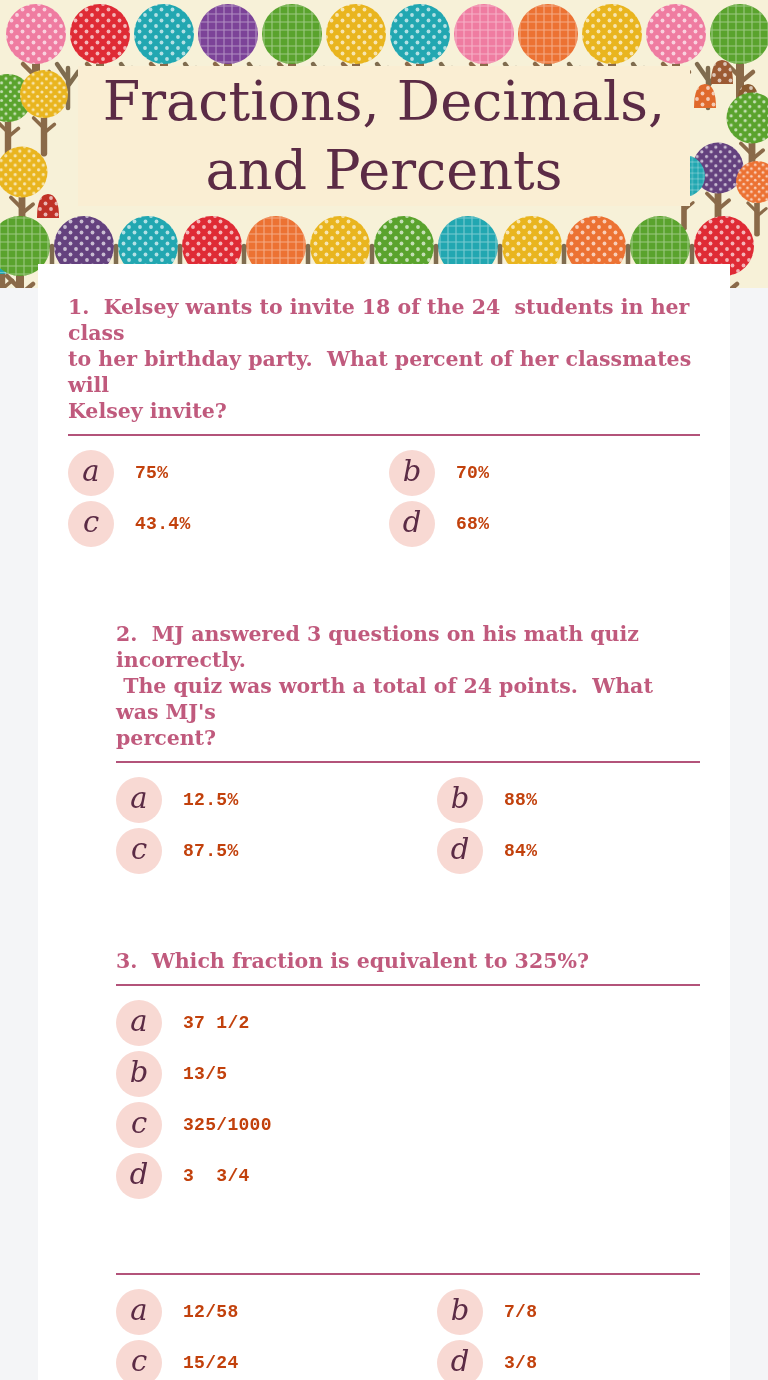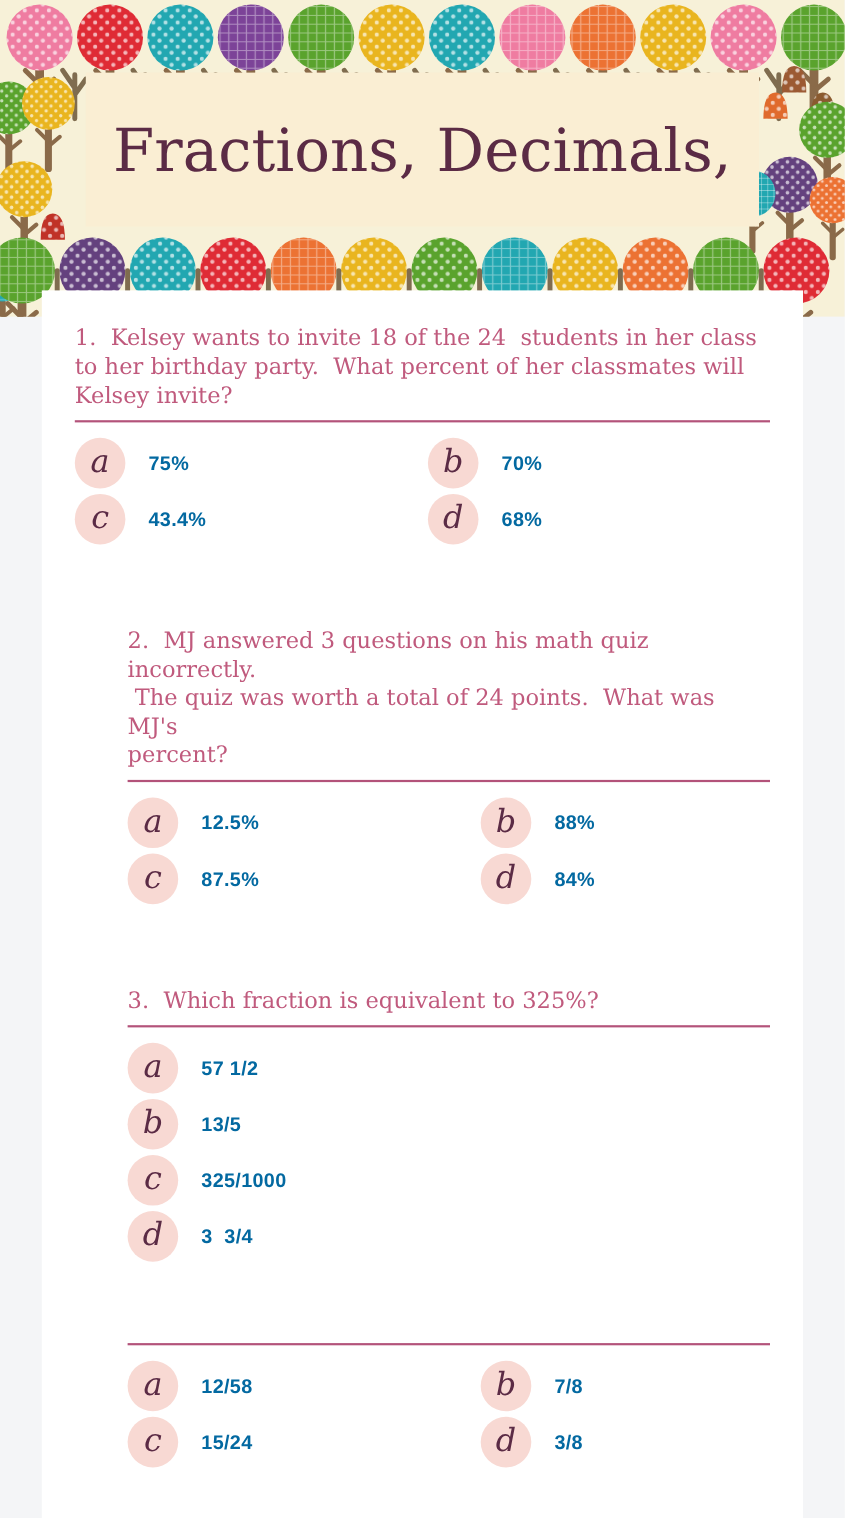--- a/index.html
+++ b/index.html
@@ -32,21 +32,21 @@
     background: #ffffff;
     padding: 30px 30px 62px 30px;
     min-height: 1116px;
   }
 
   .question + .question { margin-top: 74px; margin-left: 48px; }
 
   .prompt {
     margin: 0;
     font-family: "DejaVu Serif", serif;
-    font-weight: normal;
+    font-weight: bold;
     font-size: 20.5px; line-height: 26px;
     color: #c05a7d;
     white-space: pre-wrap;
   }
   .divider {
     border: none; border-top: 2px solid #b3537a;
     margin: 10px 0 14px 0;
   }
 
   .opts { display: grid; gap: 5px 0; }
@@ -56,23 +56,23 @@
   .opt { display: flex; align-items: center; height: 46px; cursor: pointer; }
   .badge {
     flex: 0 0 46px; width: 46px; height: 46px; border-radius: 50%;
     background: #f8d9d3; color: #5b2b45;
     display: flex; align-items: center; justify-content: center;
     font-family: "DejaVu Serif", serif; font-style: italic;
     font-size: 29px; line-height: 1; padding-bottom: 3px;
   }
   .opt-text {
     margin-left: 21px;
-    font-family: Liberation Sans, sans-serif;
+    font-family: Liberation Mono, monospace;
     font-weight: 600; font-size: 18px; letter-spacing: 0.3px;
-    color: #0369a1;
+    color: #c2410c;
     white-space: pre-wrap;
   }
 </style>
 </head>
 <body>
 
 <header class="banner">
   <svg width="768" height="288" viewBox="0 0 768 288" aria-hidden="true">
     <defs>
       <pattern id="pd" width="11" height="11" patternUnits="userSpaceOnUse">
@@ -204,20 +204,21 @@
     <g transform="translate(628,290) rotate(180)">
         <use href="#tw"></use>
       </g>
     <g transform="translate(692,290) rotate(180)">
         <use href="#tw"></use>
       </g>
   </svg>
 
   <div class="title-box">
     <div class="title-line">Fractions, Decimals,</div>
+    <div class="title-line">and Percents</div>
   </div>
 </header>
 
 <main class="card">
 
   <section class="question">
     <h2 class="prompt">1.  Kelsey wants to invite 18 of the 24  students in her class
 to her birthday party.  What percent of her classmates will
 Kelsey invite?</h2>
     <hr class="divider">
@@ -265,21 +266,21 @@
       </div>
     </div>
   </section>
 
   <section class="question">
     <h2 class="prompt">3.  Which fraction is equivalent to 325%?</h2>
     <hr class="divider">
     <div class="opts cols-1">
       <div class="opt">
         <span class="badge">a</span>
-        <span class="opt-text">57 1/2</span>
+        <span class="opt-text">37 1/2</span>
       </div>
       <div class="opt">
         <span class="badge">b</span>
         <span class="opt-text">13/5</span>
       </div>
       <div class="opt">
         <span class="badge">c</span>
         <span class="opt-text">325/1000</span>
       </div>
       <div class="opt">

